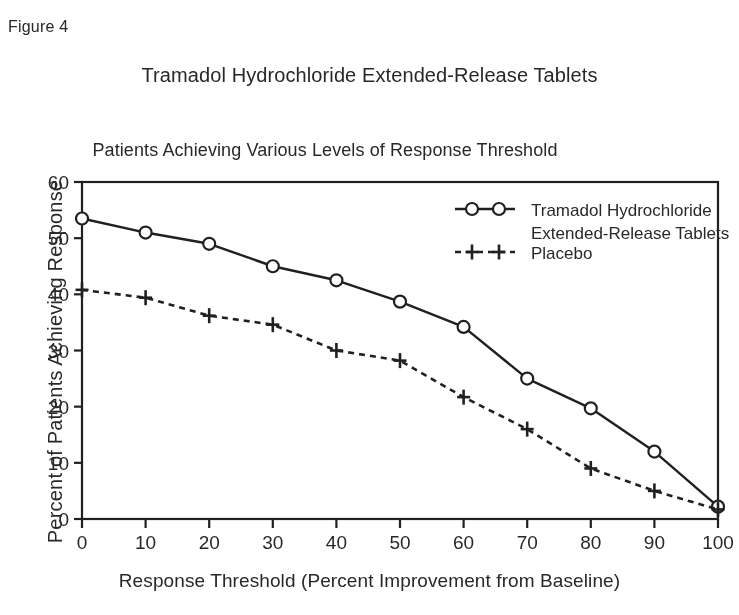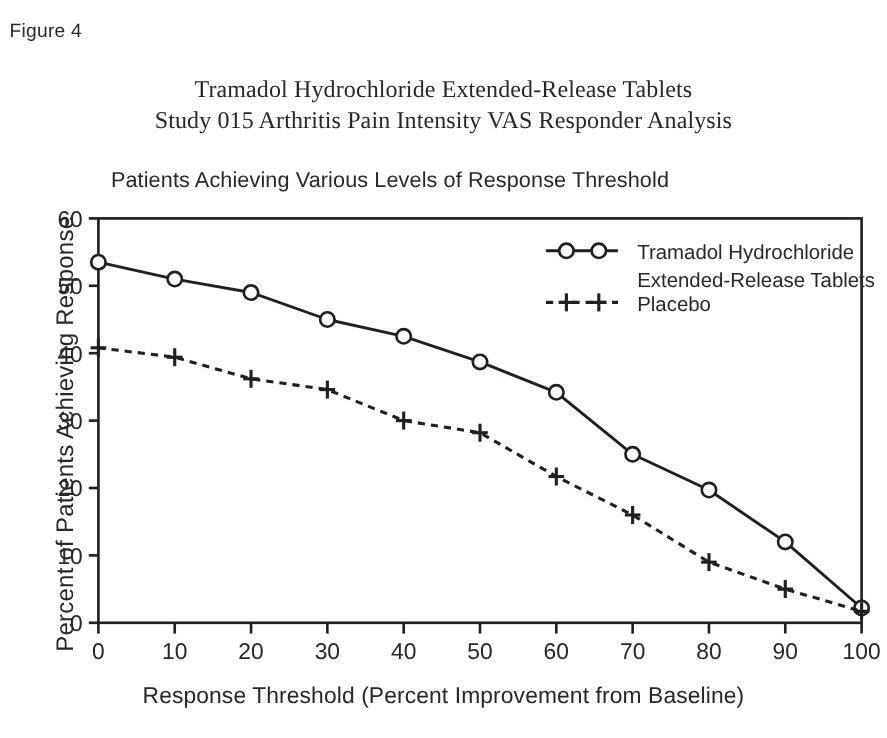--- a/index.html
+++ b/index.html
@@ -11,21 +11,20 @@
     position:relative;
     overflow:hidden;
   }
   #figure-label{
     position:absolute;left:8px;top:6px;
     font-size:16px;letter-spacing:.2px;color:#2b2728;margin-top:12px;
   }
   #titles{
     position:absolute;left:0;top:62px;width:739px;
     text-align:center;
-    font-family:Liberation Serif, serif;
   }
   #titles .t{
     font-size:20px;line-height:26px;color:#2b2728;letter-spacing:.1px;
   }
   #subtitle{
     position:absolute;left:0;top:140px;width:650px;
     text-align:center;font-size:18px;color:#2b2728;letter-spacing:.1px;
   }
   #ylabel{
     position:absolute;
@@ -45,21 +44,20 @@
   .tick-text{font-family:"Liberation Sans",sans-serif;font-size:19px;fill:#2b2728;}
   .legend-text{font-family:"Liberation Sans",sans-serif;font-size:17px;fill:#2b2728;}
 </style>
 </head>
 <body>
 
 <div id="figure-label">Figure 4</div>
 
 <div id="titles">
   <div class="t">Tramadol Hydrochloride Extended-Release Tablets</div>
-  <div class="t">Study 015 Arthritis Pain Intensity VAS Responder Analysis</div>
 </div>
 
 <div id="subtitle">Patients Achieving Various Levels of Response Threshold</div>
 
 <div id="ylabel">Percent of Patients Achieving Response</div>
 <div id="xlabel">Response Threshold (Percent Improvement from Baseline)</div>
 
 <svg id="plot-svg" width="739" height="615">
   <g id="svg-root">
       <rect x="82" y="182" width="636" height="337" fill="none" stroke="#231f20" stroke-width="2.2"></rect>

